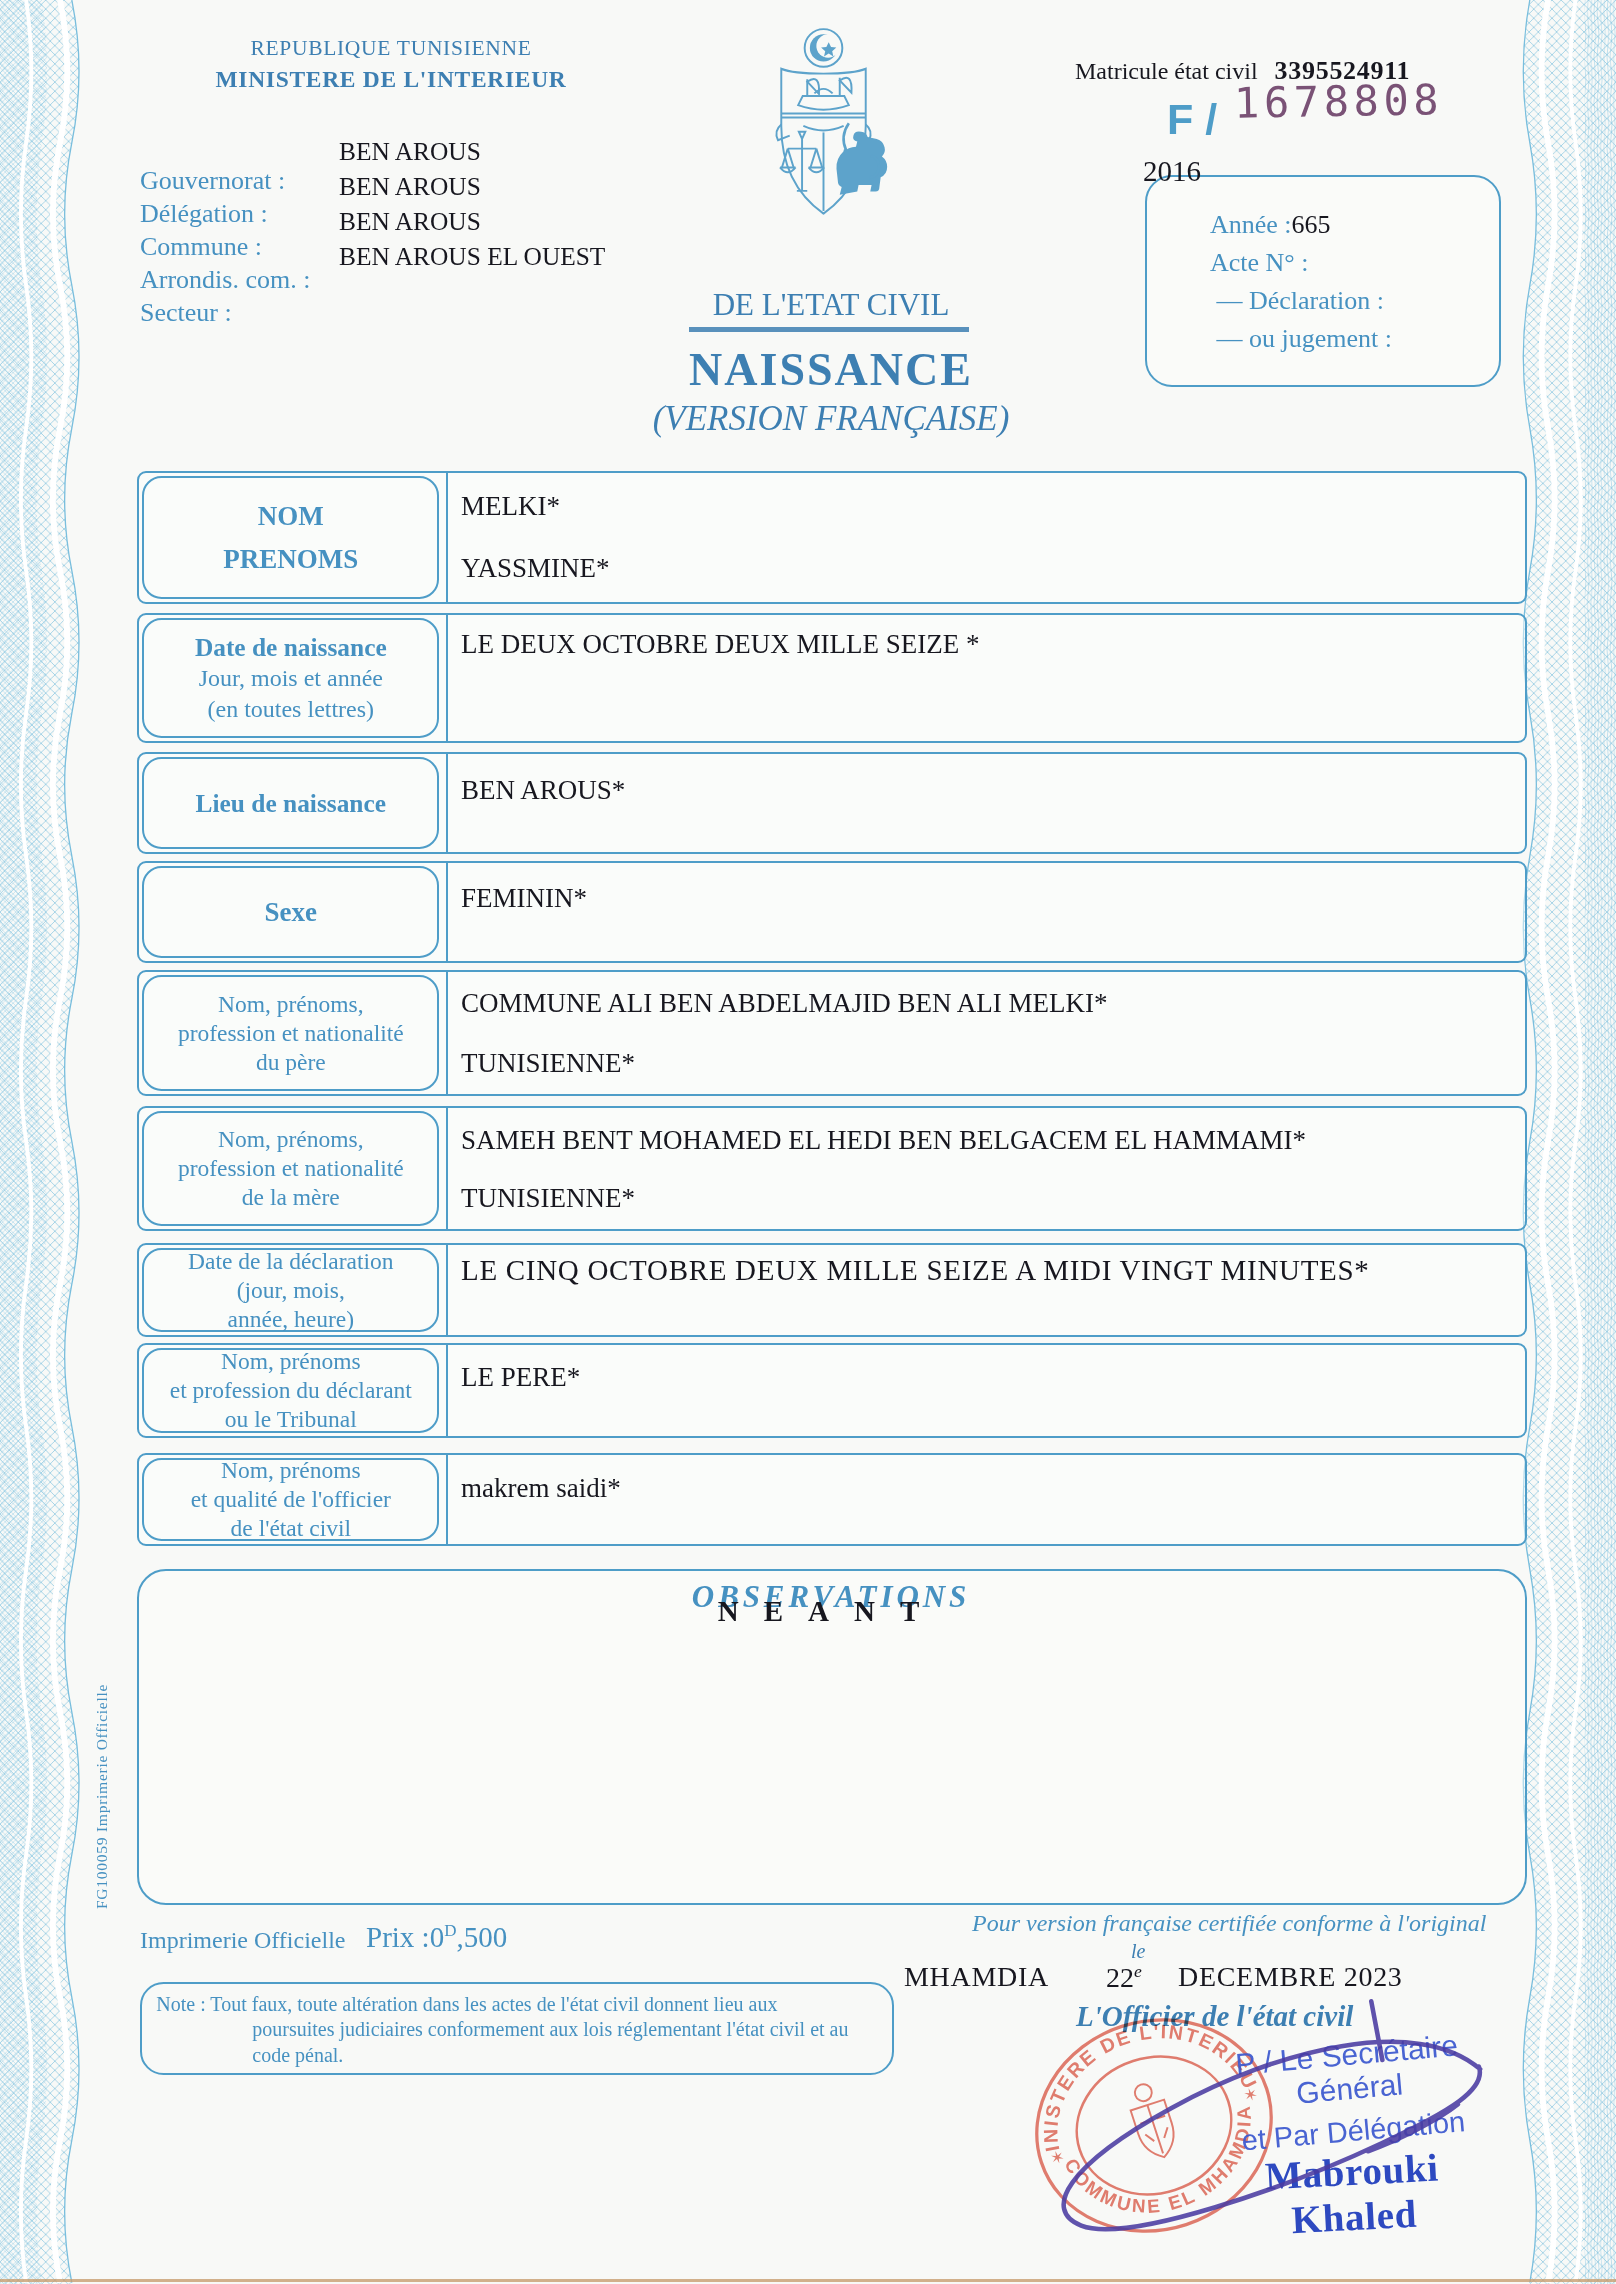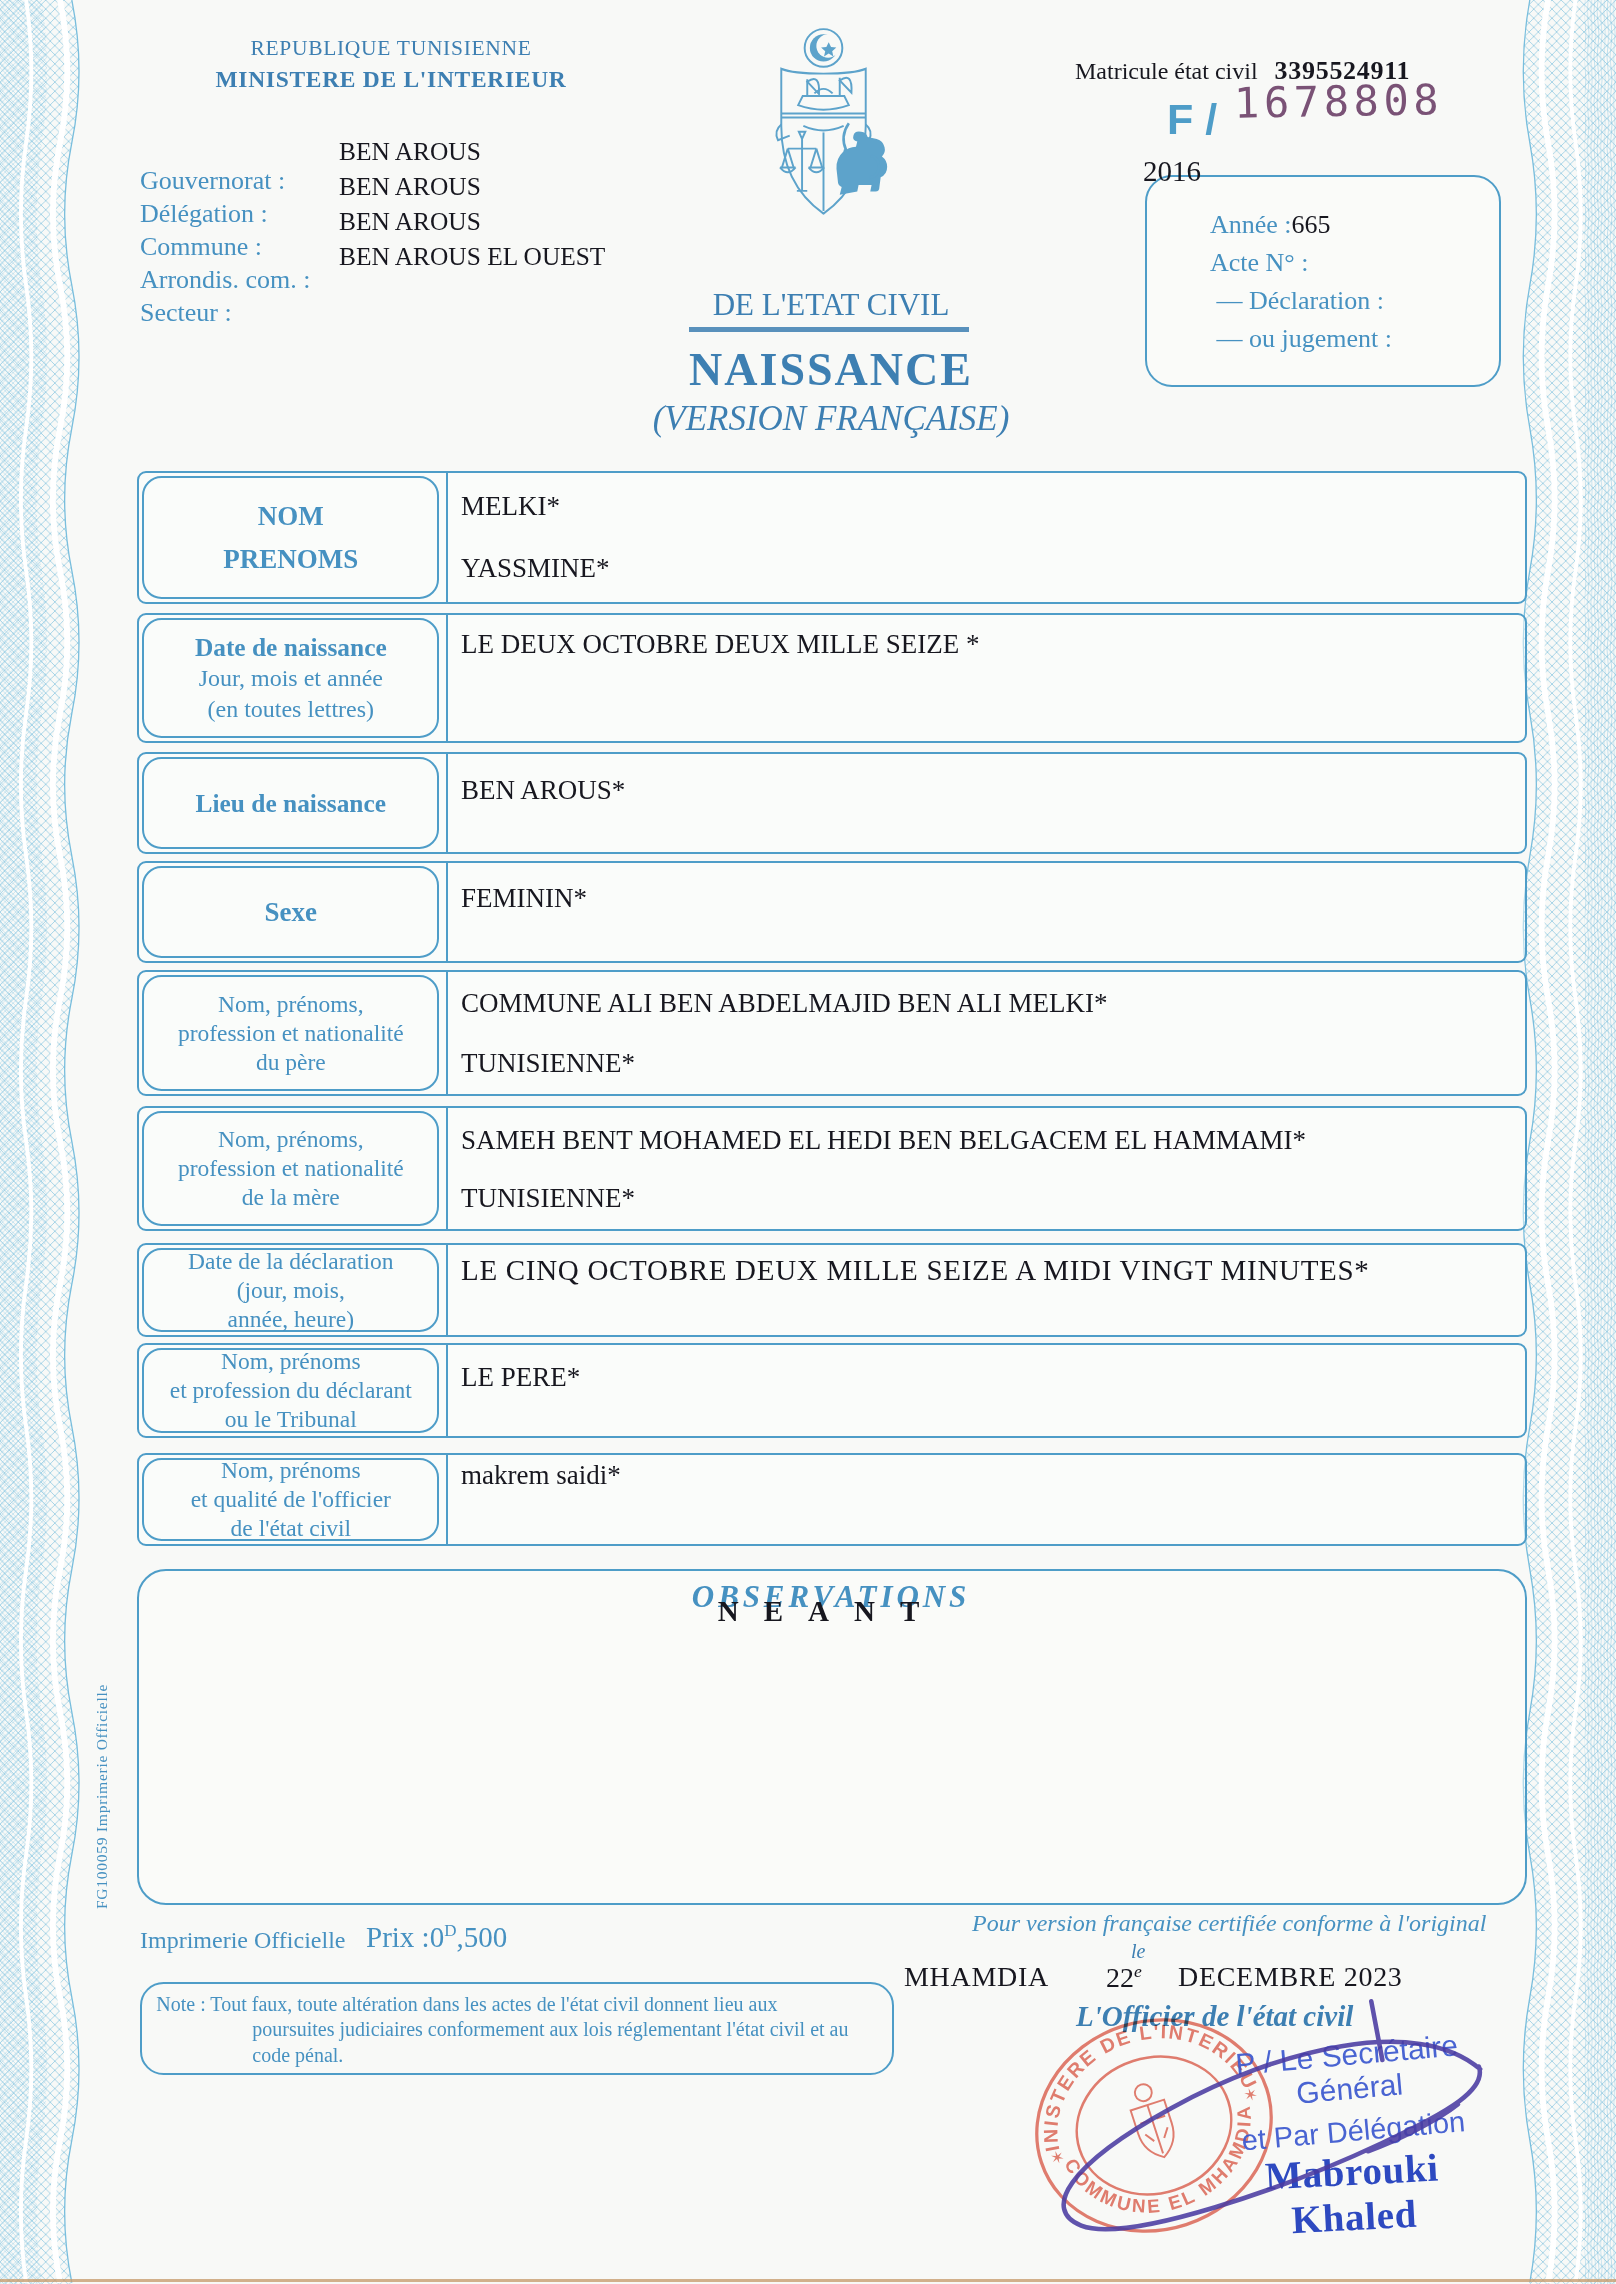--- a/index.html
+++ b/index.html
@@ -56,21 +56,21 @@
   .r1{top:471px;height:129px;}  .r1 .lab-line{font-size:27px;line-height:43px;font-weight:700;}
   .r1 .rvalue{padding-top:18px;} .r1 .val-line+.val-line{margin-top:31px;}
   .r2{top:613px;height:126px;}  .r2 .lab-line:first-child{font-size:25.4px;font-weight:700;}
   .r2 .lab-line{font-size:24px;line-height:31px;} .r2 .rvalue{padding-top:14.3px;}
   .r3{top:752px;height:98px;} .r3 .lab-line{font-size:25.4px;font-weight:700;} .r3 .rvalue{padding-top:21px;}
   .r4{top:861px;height:98px;} .r4 .lab-line{font-size:27px;font-weight:700;} .r4 .rvalue{padding-top:19.5px;}
   .r5{top:970px;height:122px;} .r5 .rvalue{padding-top:15.6px;} .r5 .val-line+.val-line{margin-top:29px;}
   .r6{top:1106px;height:121px;} .r6 .rvalue{padding-top:17px;} .r6 .val-line+.val-line{margin-top:27px;}
   .r7{top:1243px;height:90px;} .r7 .rvalue{padding-top:9px;font-size:29px;letter-spacing:0.7px;}
   .r8{top:1343px;height:91px;} .r8 .rvalue{padding-top:17px;}
-  .r9{top:1453px;height:89px;} .r9 .rvalue{padding-top:5px;}
+  .r9{top:1453px;height:89px;} .r9 .rvalue{padding-top:18px;}
   
   .obs-box{left:137px;top:1569px;width:1386px;height:332px;border:2.6px solid var(--bx);border-radius:29px;background:rgba(253,254,253,.4);}
   .obs-title{left:137px;top:1579px;width:1388px;text-align:center;font-size:31px;font-weight:700;
     font-style:italic;letter-spacing:3.9px;color:var(--lb);z-index:2;}
   .obs-val{left:137px;top:1595px;width:1388px;text-align:center;font-size:29px;font-weight:700;
     letter-spacing:25px;color:var(--ink);z-index:3;}
   
   .side-vert{left:93px;top:1648px;height:261px;writing-mode:vertical-rl;transform:rotate(180deg);
     font-size:15.6px;color:var(--lb);letter-spacing:0.7px;}
   

